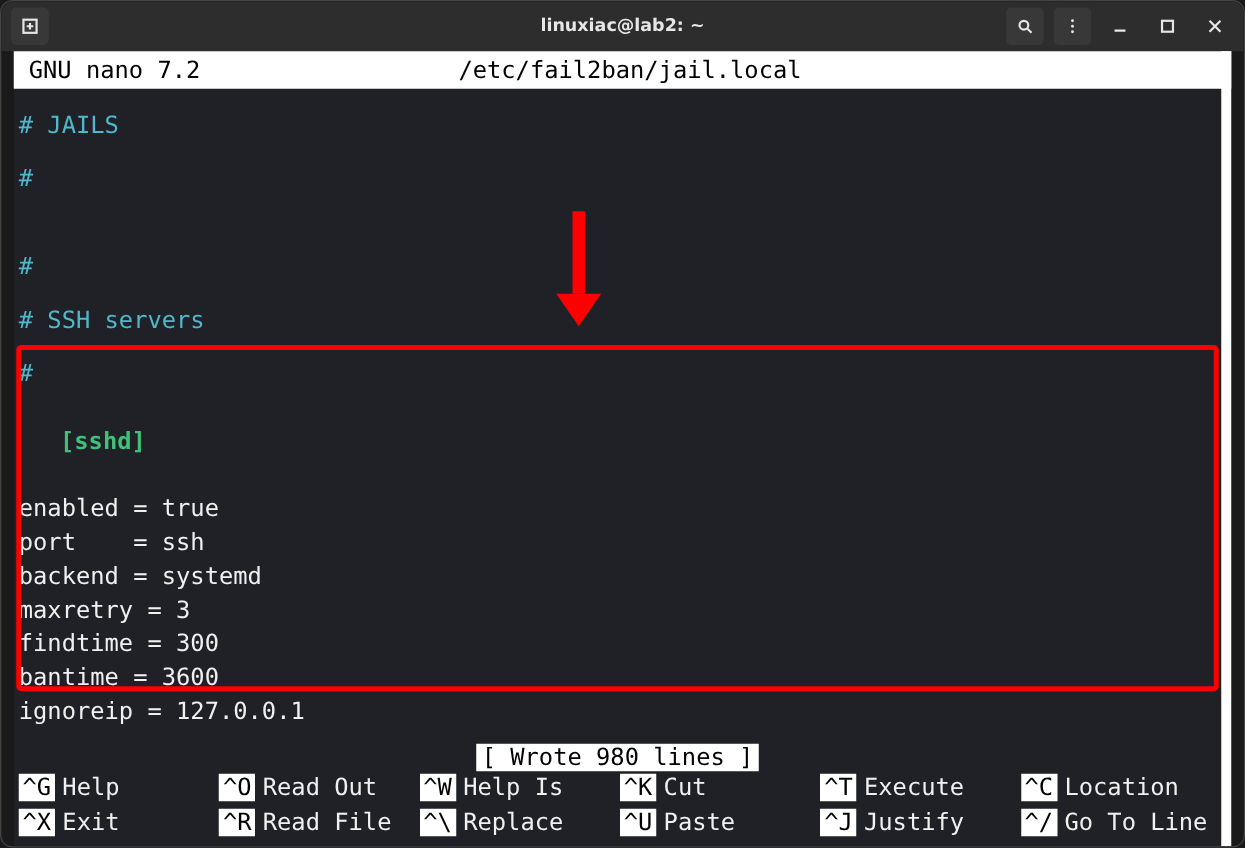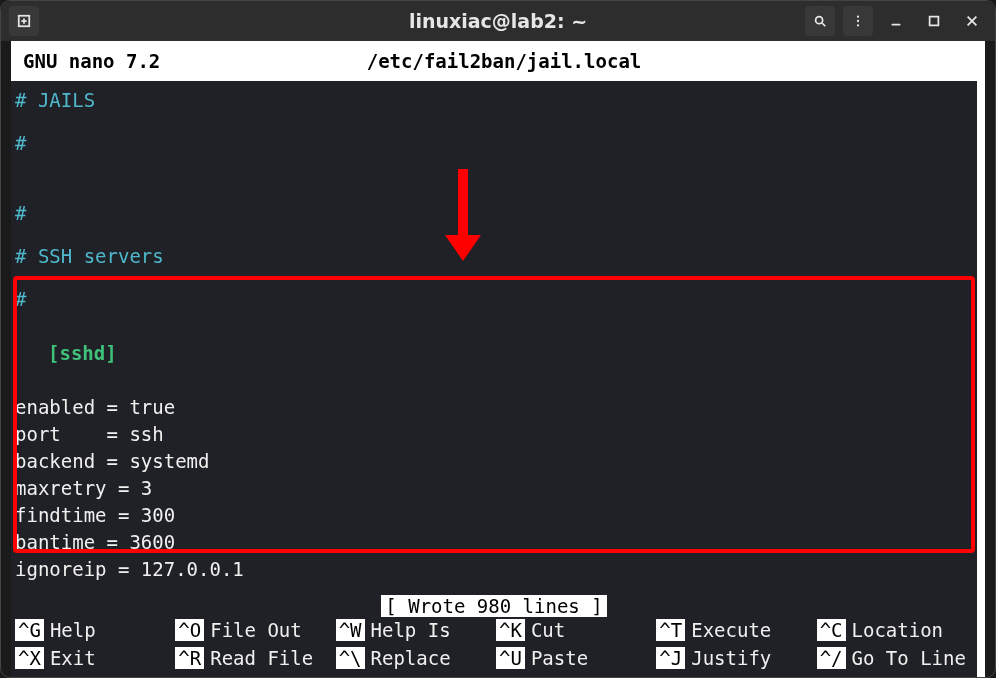--- a/index.html
+++ b/index.html
@@ -17,21 +17,21 @@
   }
   
   .titlebar {
     height: 40px;
     background: #2d2d2d;
     display: flex;
     align-items: center;
     padding: 0 8px;
     gap: 8px;
     font-family: "DejaVu Sans", "Cantarell", sans-serif;
-    font-size: 19px;
+    font-size: 14px;
     color: #e6e6e6;
     border-top-left-radius: 10px;
     border-top-right-radius: 10px;
     position: relative;
   }
   .titlebar .left, .titlebar .right { display:flex; align-items:center; gap:8px; }
   .titlebar .center {
     position:absolute; left:0; right:0; text-align:center; font-weight:600; pointer-events:none;
   }
   .tb-btn {
@@ -46,26 +46,26 @@
   .tb-btn svg { width:14px; height:14px; stroke:#e6e6e6; stroke-width:2; fill:none; }
   .tb-btn.plain { background:transparent; }
   .tb-btn.dots svg circle { fill:#e6e6e6; stroke:none; }
   
   .nano-area {
     position:absolute;
     top:40px; bottom:0; left:10px; right:10px;
     background:#1f2126;
   }
   .nano-header {
-    height: 40px;
+    height: 30px;
     background:#ffffff;
     color:#000000;
     display:flex;
     align-items:center;
-    font-weight:700;
+    font-weight:400;
     padding-left:12px;
   }
   .nano-header .file {
     position:absolute;
     left:12px; right:0;
     text-align:center;
     pointer-events:none;
   }
   
   .scroll-track {
@@ -208,21 +208,21 @@
     <span class="inv">[ Wrote 980 lines ]</span>
   </div>
 
   <div class="shortcuts" id="shortcuts">
       <div class="sc">
         <span class="key">^G</span>
         <span>Help</span>
       </div>
       <div class="sc">
         <span class="key">^O</span>
-        <span>File Out</span>
+        <span>Read Out</span>
       </div>
       <div class="sc">
         <span class="key">^W</span>
         <span>Help Is</span>
       </div>
       <div class="sc">
         <span class="key">^K</span>
         <span>Cut</span>
       </div>
       <div class="sc">

